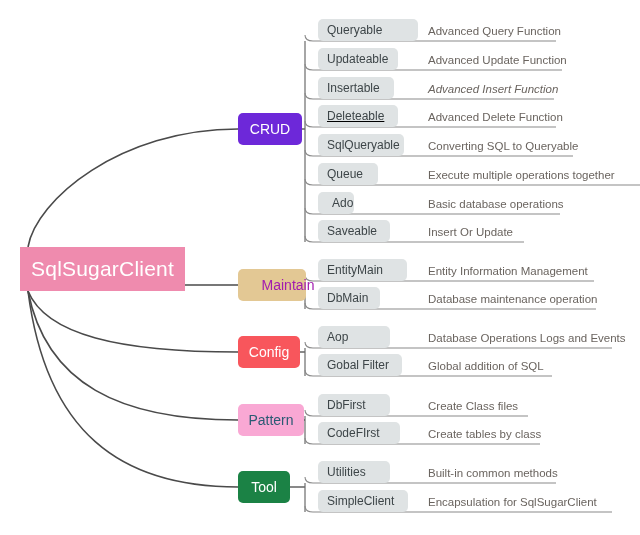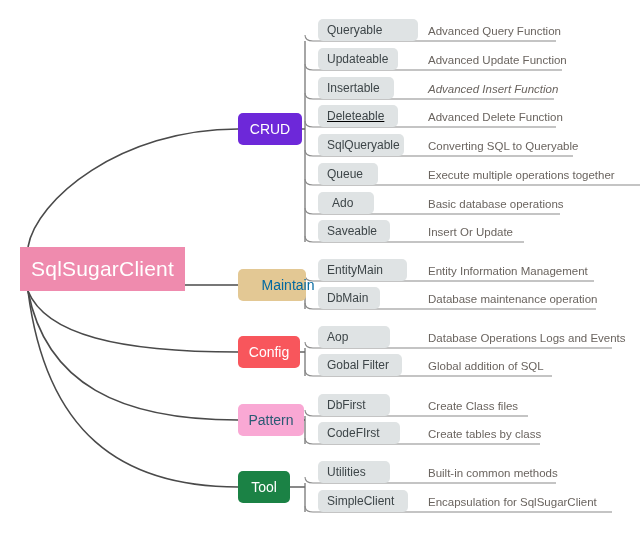--- a/index.html
+++ b/index.html
@@ -122,30 +122,30 @@
     </div>
     <div class="desc" style="left: 428px; top: 111px;">Advanced Delete Function</div>
     <div class="leaf-pill" style="left: 318px; top: 134px; width: 86px;">
       <span class="leaf-label">SqlQueryable</span>
     </div>
     <div class="desc" style="left: 428px; top: 140px;">Converting SQL to Queryable</div>
     <div class="leaf-pill" style="left: 318px; top: 163px; width: 60px;">
       <span class="leaf-label">Queue</span>
     </div>
     <div class="desc" style="left: 428px; top: 169px;">Execute multiple operations together</div>
-    <div class="leaf-pill" style="left: 318px; top: 192px; width: 56px; padding-left: 14px;">
+    <div class="leaf-pill" style="left: 318px; top: 192px; width: 36px; padding-left: 14px;">
       <span class="leaf-label">Ado</span>
     </div>
     <div class="desc" style="left: 428px; top: 198px;">Basic database operations</div>
     <div class="leaf-pill" style="left: 318px; top: 220px; width: 72px;">
       <span class="leaf-label">Saveable</span>
     </div>
     <div class="desc" style="left: 428px; top: 226px;">Insert Or Update</div>
     <div class="branch-box" style="left: 238px; top: 269px; width: 68px; background: rgb(227, 200, 148);">
-      <span class="branch-label" style="color: #0369a1; padding-left: 32px;">Maintain</span>
+      <span class="branch-label" style="color: #a21caf; padding-left: 32px;">Maintain</span>
     </div>
     <div class="leaf-pill" style="left: 318px; top: 259px; width: 89px;">
       <span class="leaf-label">EntityMain</span>
     </div>
     <div class="desc" style="left: 428px; top: 265px;">Entity Information Management</div>
     <div class="leaf-pill" style="left: 318px; top: 287px; width: 62px;">
       <span class="leaf-label">DbMain</span>
     </div>
     <div class="desc" style="left: 428px; top: 293px;">Database maintenance operation</div>
     <div class="branch-box" style="left: 238px; top: 336px; width: 62px; background: rgb(248, 86, 92);">

